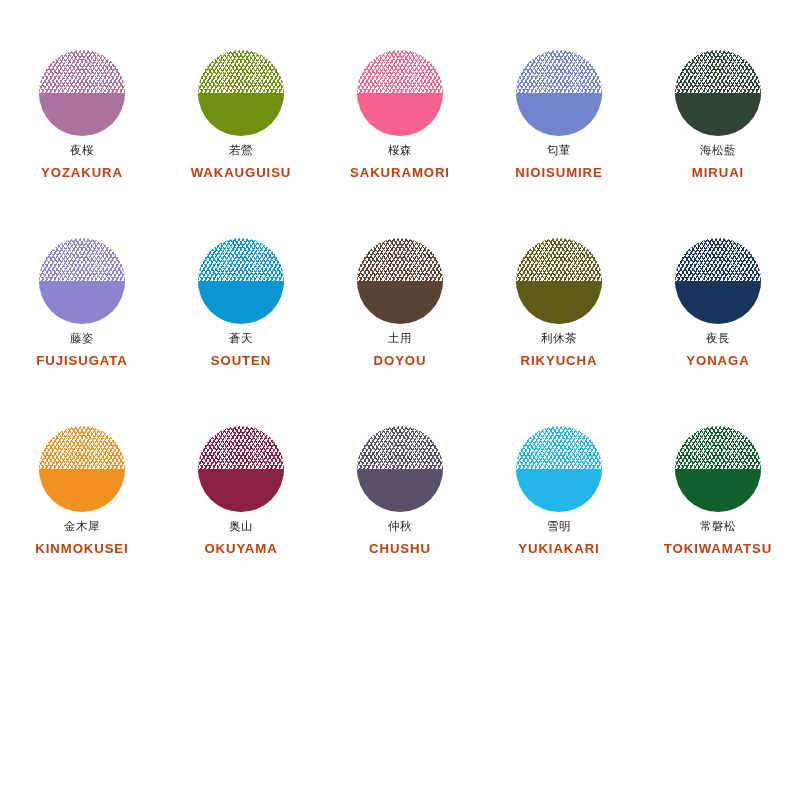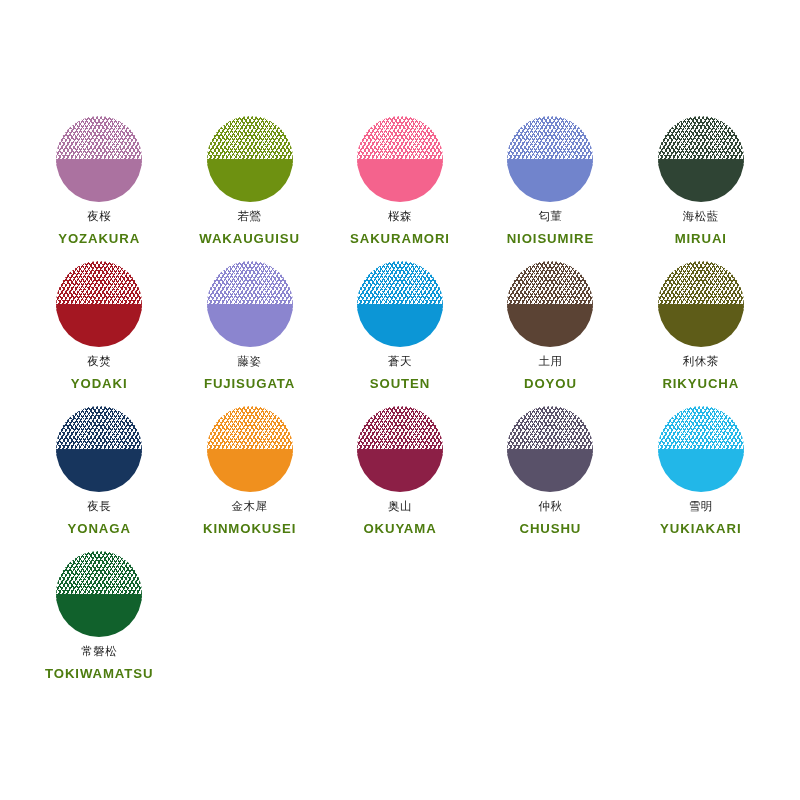--- a/index.html
+++ b/index.html
@@ -13,27 +13,28 @@
     height: 800px;
     font-family: "Liberation Sans", sans-serif;
     overflow: hidden;
     -webkit-font-smoothing: antialiased;
   }
 
   #swatch-grid {
     width: 800px;
     height: 800px;
     box-sizing: border-box;
-    padding: 116px 24px 0 24px;
+    padding: 50px 24px 0 24px;
     display: grid;
     grid-template-columns: repeat(5, 1fr);
     grid-template-rows: repeat(4, 145px);
     column-gap: 0px;
     row-gap: 0px;
     align-content: start;
+    gap: 43px;
   }
 
   .swatch-cell {
     display: flex;
     flex-direction: column;
     align-items: center;
     justify-content: flex-start;
   }
 
   .swatch-disc {
@@ -111,21 +112,21 @@
     letter-spacing: 0.5px;
     white-space: nowrap;
   }
 
   .label-romaji {
     margin-top: 8px;
     font-family: "Liberation Sans", sans-serif;
     font-size: 13.2px;
     font-weight: 700;
     letter-spacing: 0.9px;
-    color: #4d7c0f;
+    color: #c2410c;
     white-space: nowrap;
     text-transform: uppercase;
   }
 </style>
 </head>
 <body style="background: rgb(255, 255, 255);">
 
 <div id="swatch-grid">
     <div class="swatch-cell">
     <div class="swatch-disc" title="YOZAKURA" style="--c: #AB72A0;">
@@ -171,30 +172,20 @@
     <div class="swatch-disc" title="MIRUAI" style="--c: #2F4434;">
       <div class="disc-texture" style="--c: #2F4434;">
         <div class="disc-weave"></div>
       </div>
       <div class="disc-solid" style="background: rgb(47, 68, 52);"></div>
     </div>
     <div class="label-kanji">海松藍</div>
     <div class="label-romaji">MIRUAI</div>
   </div>
     <div class="swatch-cell">
-    <div class="swatch-disc" title="YODAKI" style="--c: #A41722;">
-      <div class="disc-texture" style="--c: #A41722;">
-        <div class="disc-weave"></div>
-      </div>
-      <div class="disc-solid" style="background: rgb(164, 23, 34);"></div>
-    </div>
-    <div class="label-kanji">夜焚</div>
-    <div class="label-romaji">YODAKI</div>
-  </div>
-    <div class="swatch-cell">
     <div class="swatch-disc" title="FUJISUGATA" style="--c: #8B85CF;">
       <div class="disc-texture" style="--c: #8B85CF;">
         <div class="disc-weave"></div>
       </div>
       <div class="disc-solid" style="background: rgb(139, 133, 207);"></div>
     </div>
     <div class="label-kanji">藤姿</div>
     <div class="label-romaji">FUJISUGATA</div>
   </div>
     <div class="swatch-cell">

